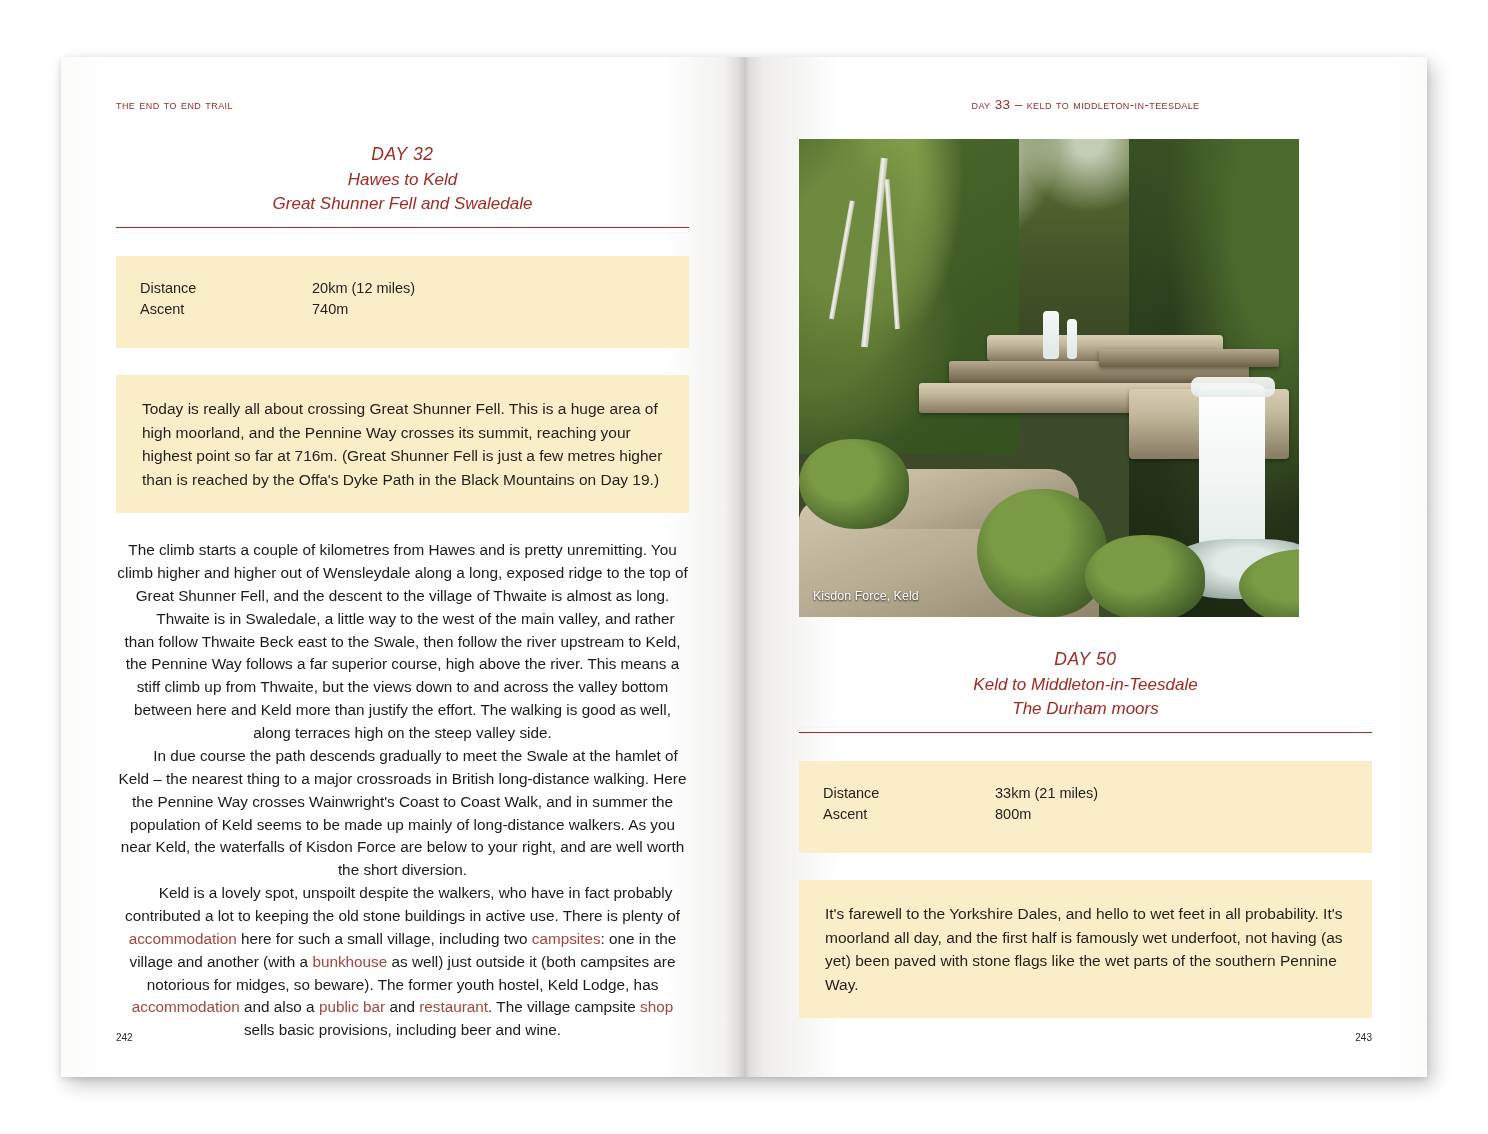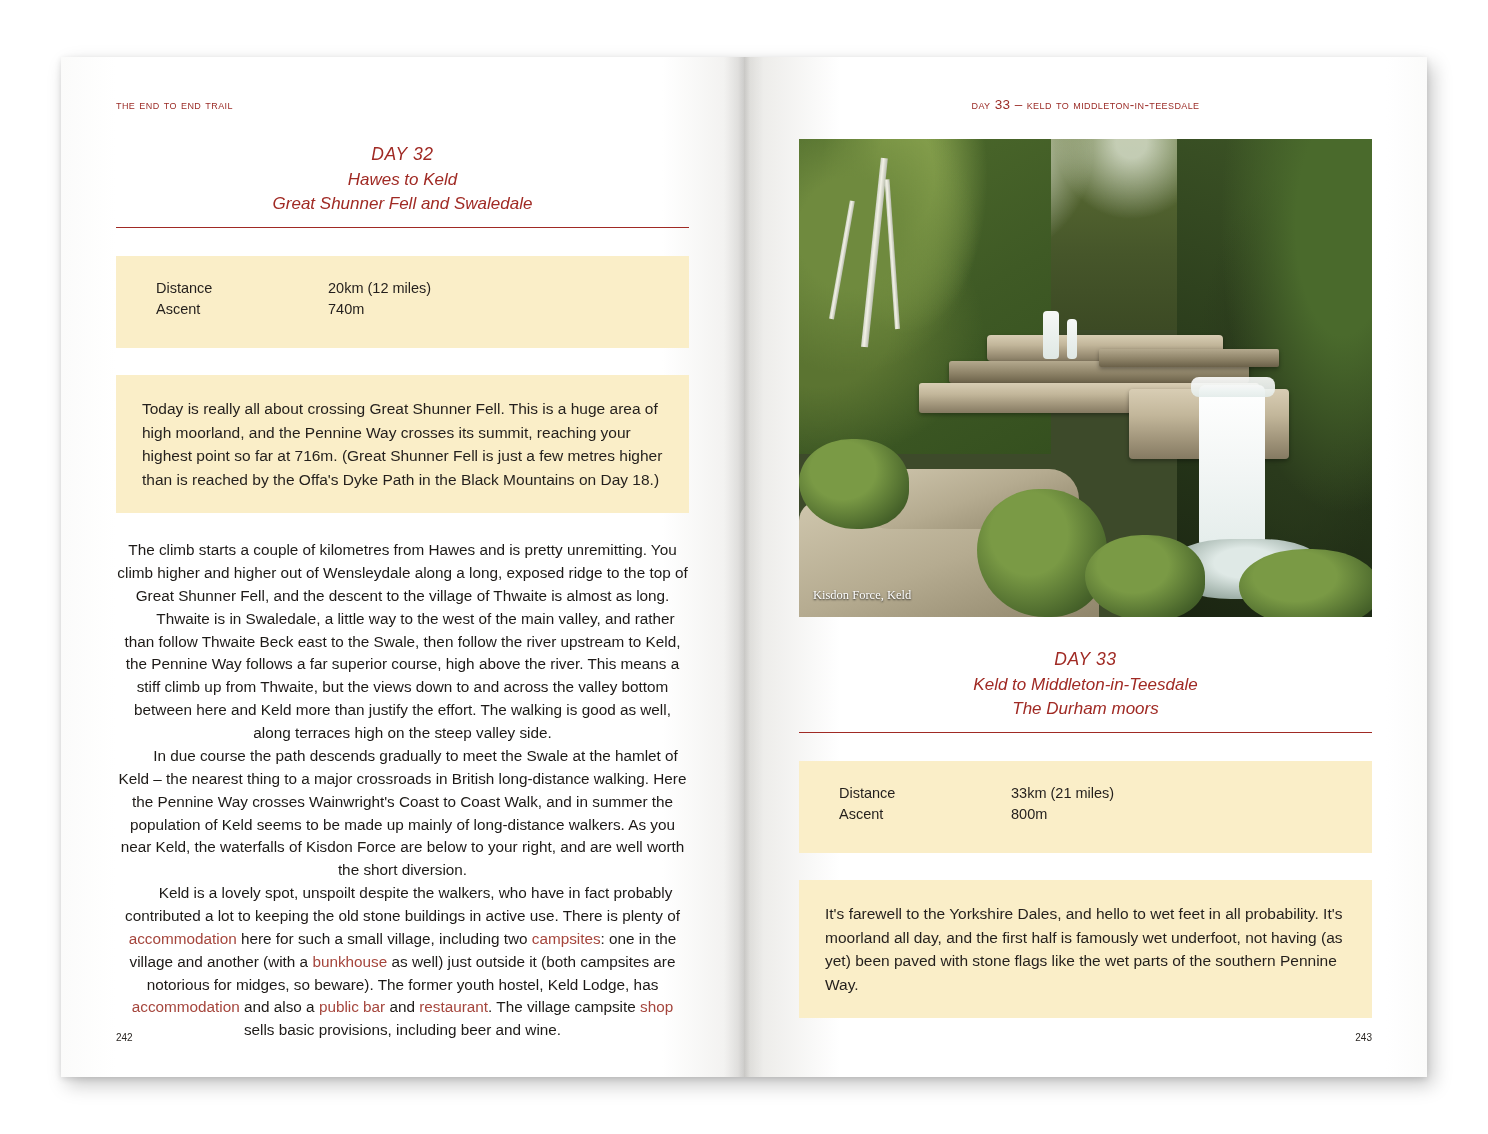--- a/index.html
+++ b/index.html
@@ -87,21 +87,21 @@
   .rule {
     height: 1px;
     background: #a02a24;
     margin: 13px 0 0 0;
   }
 
   
   .panel {
     background: #faeec8;
     margin-top: 28px;
-    padding: 24px 24px 26px 40px;
+    padding: 24px 24px 26px 24px;
     box-sizing: border-box;
   }
   .panel-rows { width: 100%; border-collapse: collapse; }
   .panel-rows td {
     font-size: 14.5px;
     color: #231f1c;
     padding: 0 0 5px 0;
     vertical-align: top;
   }
   .panel-rows td.k { width: 172px; }
@@ -135,25 +135,24 @@
     font-size: 10px;
     color: #2a2622;
   }
   .folio.left { left: 55px; }
   .folio.right { right: 55px; }
 
   
   .photo-wrap {
     position: relative;
     margin-top: 27px;
-    width: 573px;
+    width: 500px;
     height: 478px;
     overflow: hidden;
     background: #3d4a2a;
-    font-family: Liberation Serif, serif;
   }
   .photo {
     position: absolute;
     inset: 0;
   }
   
   .ph-sky {
     position: absolute; left: 0; top: 0; width: 100%; height: 40%;
     background:
       radial-gradient(circle at 32% 6%, rgba(245,248,240,0.95) 0 5%, rgba(245,248,240,0) 26%),
@@ -248,21 +247,21 @@
             <td class="v">20km (12 miles)</td>
           </tr>
           <tr>
             <td class="k">Ascent</td>
             <td class="v">740m</td>
           </tr>
         </tbody>
           </table>
       </div>
 
-      <div class="note">Today is really all about crossing Great Shunner Fell. This is a huge area of high moorland, and the Pennine Way crosses its summit, reaching your highest point so far at 716m. (Great Shunner Fell is just a few metres higher than is reached by the Offa's Dyke Path in the Black Mountains on Day 18.)</div>
+      <div class="note">Today is really all about crossing Great Shunner Fell. This is a huge area of high moorland, and the Pennine Way crosses its summit, reaching your highest point so far at 716m. (Great Shunner Fell is just a few metres higher than is reached by the Offa's Dyke Path in the Black Mountains on Day 19.)</div>
 
       <div class="body-copy">
         <p>The climb starts a couple of kilometres from Hawes and is pretty unremitting. You climb higher and higher out of Wensleydale along a long, exposed ridge to the top of Great Shunner Fell, and the descent to the village of Thwaite is almost as long.</p>
         <p class="indent">Thwaite is in Swaledale, a little way to the west of the main valley, and rather than follow Thwaite Beck east to the Swale, then follow the river upstream to Keld, the Pennine Way follows a far superior course, high above the river. This means a stiff climb up from Thwaite, but the views down to and across the valley bottom between here and Keld more than justify the effort. The walking is good as well, along terraces high on the steep valley side.</p>
         <p class="indent">In due course the path descends gradually to meet the Swale at the hamlet of Keld – the nearest thing to a major crossroads in British long-distance walking. Here the Pennine Way crosses Wainwright's Coast to Coast Walk, and in summer the population of Keld seems to be made up mainly of long-distance walkers. As you near Keld, the waterfalls of Kisdon Force are below to your right, and are well worth the short diversion.</p>
         <p class="indent"><span>Keld is a lovely spot, unspoilt despite the walkers, who have in fact probably contributed a lot to keeping the old stone buildings in active use. There is plenty of </span><span class="lnk">accommodation</span><span> here for such a small village, including two </span><span class="lnk">campsites</span><span>: one in the village and another (with a </span><span class="lnk">bunkhouse</span><span> as well) just outside it (both campsites are notorious for midges, so beware). The former youth hostel, Keld Lodge, has </span><span class="lnk">accommodation</span><span> and also a </span><span class="lnk">public bar</span><span> and </span><span class="lnk">restaurant</span><span>. The village campsite </span><span class="lnk">shop</span><span> sells basic provisions, including beer and wine.</span></p>
       </div>
 
       <div class="folio left">242</div>
     </div>
@@ -298,21 +297,21 @@
           <div class="slab" style="left:60px;top:330px;width:220px;height:60px;border-radius:30px;"></div>
           <div class="bush" style="left:178px;top:350px;width:130px;height:128px;"></div>
           <div class="bush" style="left:286px;top:396px;width:120px;height:86px;"></div>
           <div class="bush" style="left:0px;top:300px;width:110px;height:90px;"></div>
           <div class="bush" style="left:440px;top:410px;width:140px;height:78px;"></div>
         </div>
         <div class="photo-caption">Kisdon Force, Keld</div>
       </div>
 
       <div class="day-head">
-        <div class="dayno">DAY 33</div>
+        <div class="dayno">DAY 50</div>
         <div class="route">Keld to Middleton-in-Teesdale</div>
         <div class="sub">The Durham moors</div>
       </div>
       <div class="rule"></div>
 
       <div class="panel">
         <table class="panel-rows">
           <tbody>
               <tr>
             <td class="k">Distance</td>

